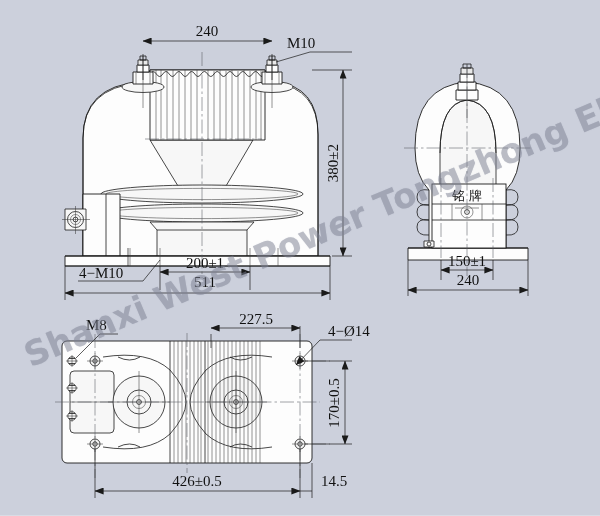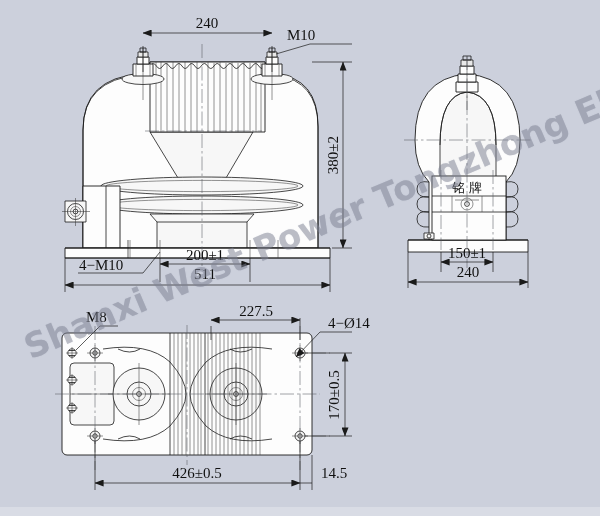--- a/index.html
+++ b/index.html
@@ -3,21 +3,21 @@
 <meta charset="utf-8">
 <style>
   html,body{margin:0;padding:0;}
   body{
     width:600px;height:516px;
     background:#ccd0dc;
     font-family:"Liberation Serif", serif;
     overflow:hidden;
     position:relative;
   }
-  #stage{position:absolute;left:0;top:0;width:600px;height:478px;text-align:center;}
+  #stage{position:absolute;left:0;top:8px;width:600px;height:478px;text-align:center;}
   svg#dwg{position:absolute;left:0;top:0;width:600px;height:516px;display:block;}
 
   .wm{
     position:absolute;
     left:0;top:0;
     width:600px;height:516px;
     pointer-events:none;
     overflow:hidden;
   }
   .wm-text{

